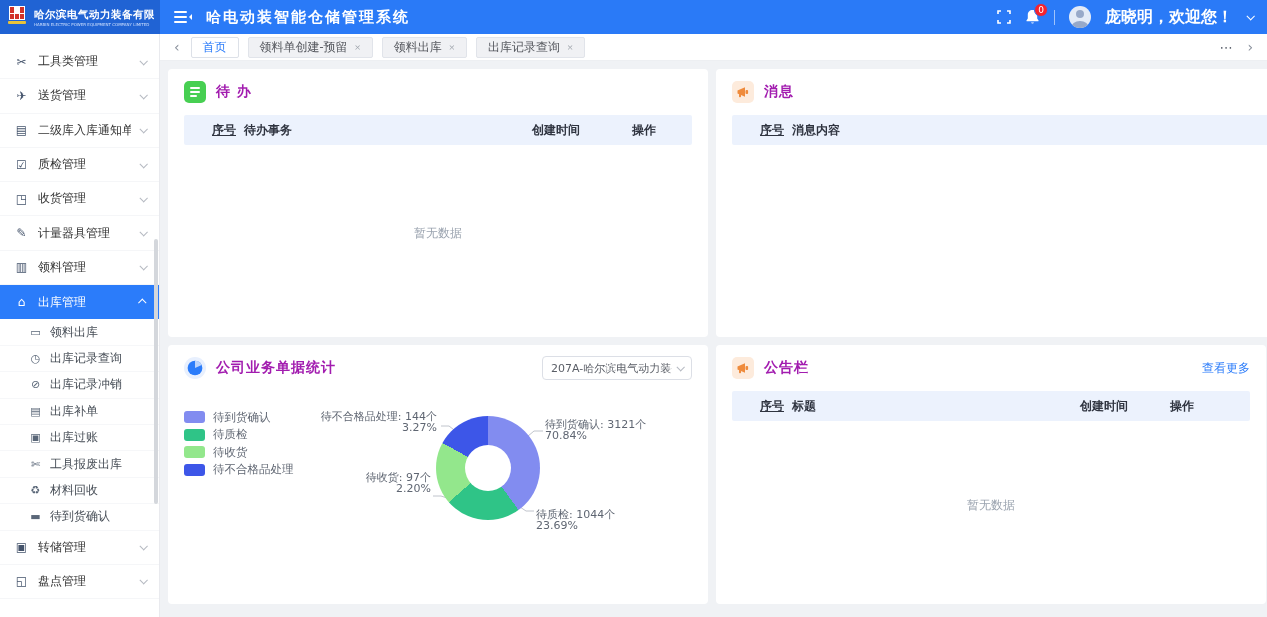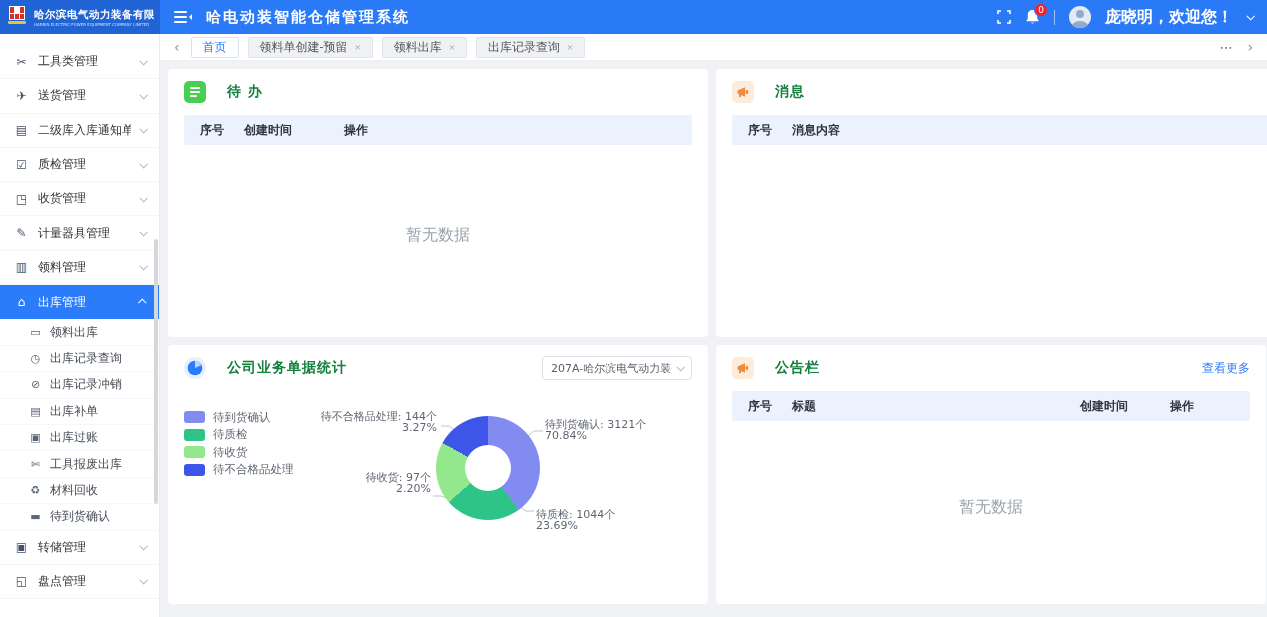--- a/index.html
+++ b/index.html
@@ -55,30 +55,30 @@
   
   .card { position:absolute; background:#fff; border-radius:4px; }
   #card-todo   { left:168px; top:69px;  width:540px; height:268px; }
   #card-msg    { left:716px; top:69px;  width:608px; height:268px; }
   #card-stats  { left:168px; top:345px; width:540px; height:259px; }
   #card-notice { left:716px; top:345px; width:550px; height:259px; }
   .card-head { height:46px; display:flex; align-items:center; padding:0 16px; gap:10px; }
   .icon-badge { width:22px; height:22px; border-radius:5px; flex:none; display:flex; align-items:center; justify-content:center; }
   .icon-orange { background:#fdebdc; }
   .icon-blue { background:#e8f0fe; border-radius:50%; }
-  .card-title { font-size:14px; font-weight:bold; color:#15803d; letter-spacing:1px; white-space:nowrap;margin-left:11px; }
+  .card-title { font-size:14px; font-weight:bold; color:#a21caf; letter-spacing:1px; white-space:nowrap; }
   .view-more { margin-left:auto; color:#2b7cfa; font-size:12px; cursor:pointer; }
   .table-head { margin:0 16px; background:#ecf2fd; height:30px; display:flex; align-items:center; font-size:12px; color:#2f3440; font-weight:bold; border-radius:2px; }
-  .col-xh { width:60px; padding-left:16px; flex:none; }
+  .col-xh { width:60px; padding-left:28px; flex:none;text-decoration:underline; }
   .col-flex { flex:1; }
   .col-time { width:100px; flex:none; }
   .col-op { width:60px; flex:none; }
   .col-time-n { width:90px; flex:none; }
   .col-op-n { width:80px; flex:none; }
-  .empty { position:absolute; left:0; right:0; text-align:center; color:#9aa3af; font-size:16px; }
+  .empty { position:absolute; left:0; right:0; text-align:center; color:#9aa3af; font-size:12px; }
   #card-todo .empty { top:156px; }
   #card-notice .empty { top:152px; }
   
   .select-box { margin-left:auto; width:150px; height:24px; border:1px solid #dcdfe6; border-radius:4px; display:flex; align-items:center; padding:0 8px; font-size:11px; color:#5a5e66; gap:5px; cursor:pointer; background:#fff; }
   .select-box .txt { flex:1; white-space:nowrap; overflow:hidden; }
   .legend { position:absolute; left:16px; top:66px; }
   .legend-row { display:flex; align-items:center; gap:8px; height:12px; margin-bottom:5.5px; cursor:pointer; }
   .swatch { width:21px; height:12px; border-radius:3px; flex:none; }
   .legend-lbl { font-size:11.5px; color:#5f6672; white-space:nowrap; }
   .donut { position:absolute; left:268px; top:71px; width:104px; height:104px; border-radius:50%; cursor:pointer; }
@@ -263,20 +263,21 @@
           <rect width="22" height="22" rx="5" fill="#47cf52"></rect>
           <rect x="6" y="6" width="10" height="2" rx="1" fill="#fff"></rect>
           <rect x="6" y="10" width="10" height="2" rx="1" fill="#fff"></rect>
           <rect x="6" y="14" width="7" height="2" rx="1" fill="#fff"></rect>
         </svg>
     </div>
     <div class="card-title">待 办</div>
   </div>
   <div class="table-head">
     <div class="col-xh">序号</div>
+    <div class="col-flex">待办事务</div>
     <div class="col-time">创建时间</div>
     <div class="col-op">操作</div>
   </div>
   <div class="empty">暂无数据</div>
 </div>
 
 <div class="card" id="card-msg">
   <div class="card-head">
     <div class="icon-badge icon-orange">
       <svg width="14" height="14" viewBox="0 0 14 14">

